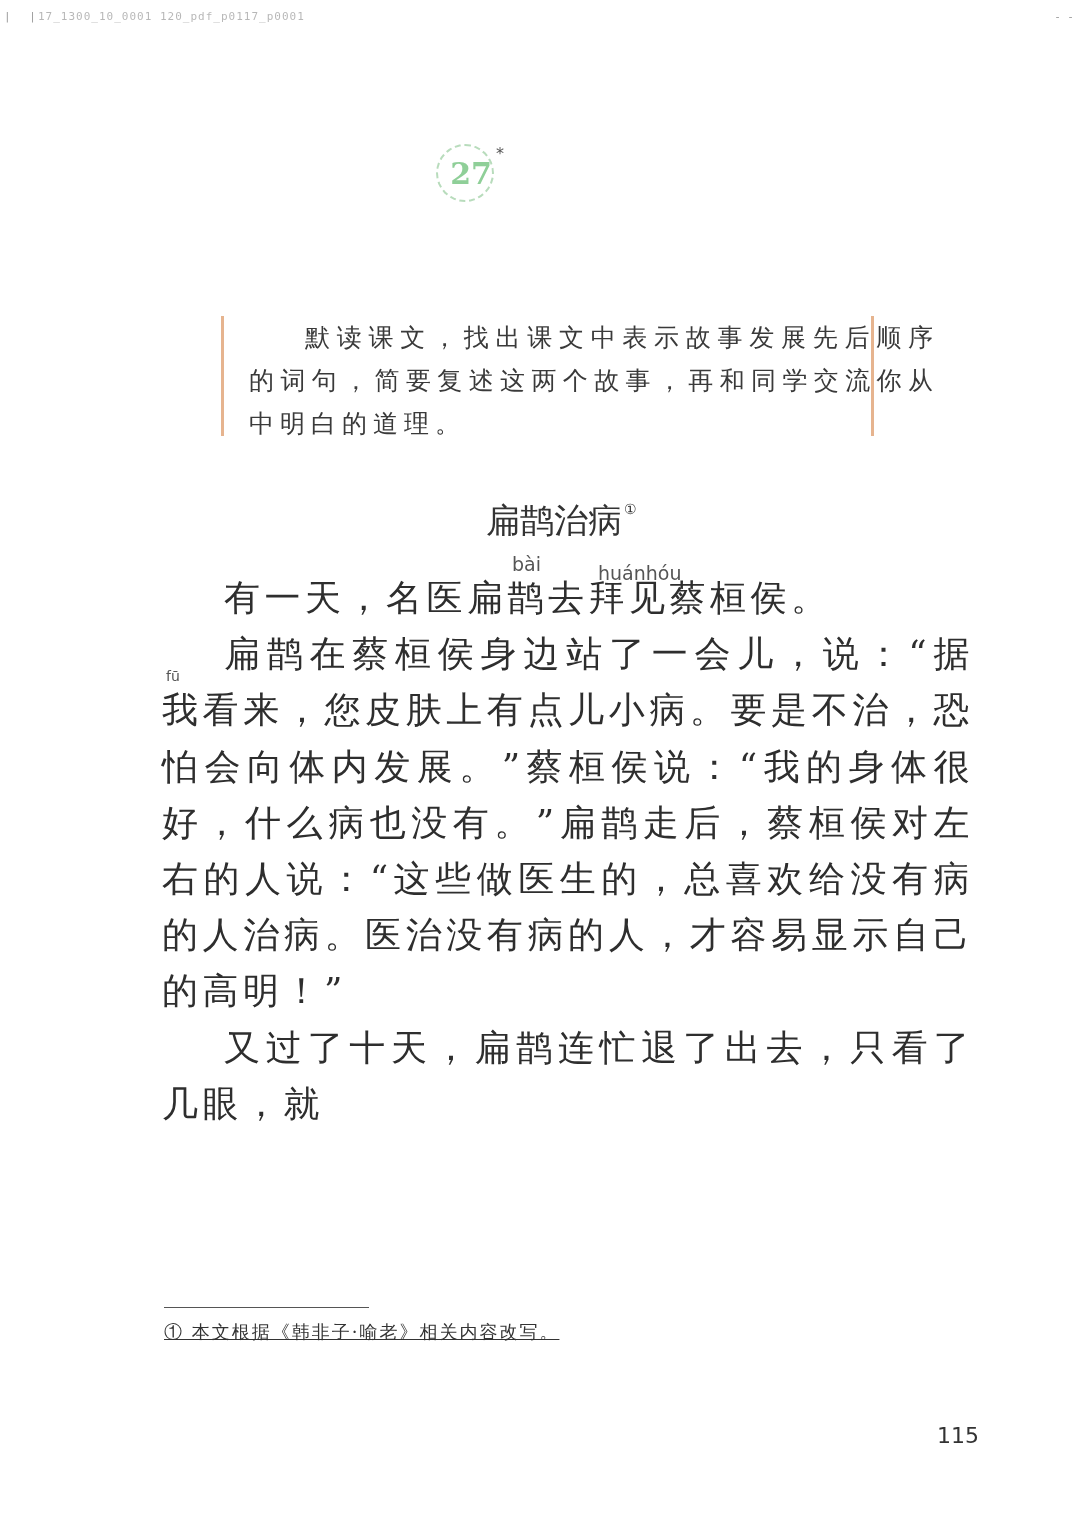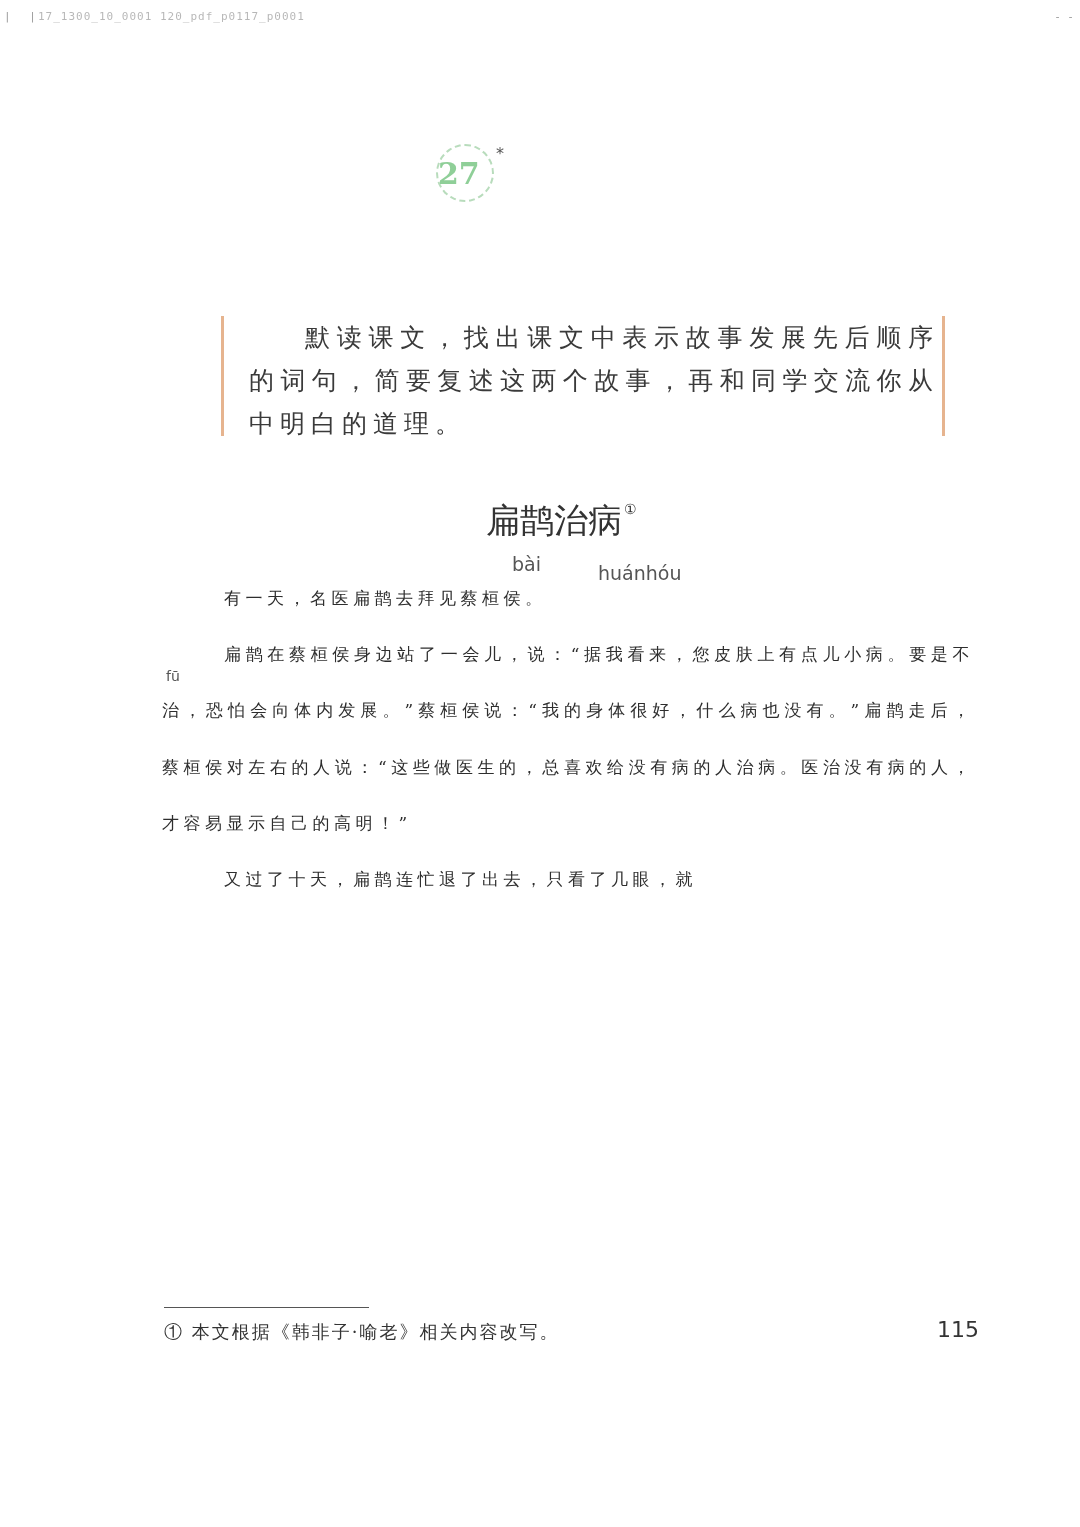--- a/index.html
+++ b/index.html
@@ -15,35 +15,35 @@
   .header-strip .marks { position: absolute; left: 4px; top: 4px; letter-spacing: 6px; }
   .header-strip .file { position: absolute; left: 38px; top: 4px; letter-spacing: 1px; opacity: .7; }
   .header-strip .rmark { position: absolute; right: 6px; top: 4px; }
 
   .lesson-title {
     position: absolute; left: 436px; top: 138px; height: 70px;
     display: flex; align-items: center;
   }
   .lesson-num {
     width: 58px; height: 58px; border: 2px dashed #b8dcbc; border-radius: 50%;
-    display: flex; align-items: center; justify-content: flex-start;
+    display: flex; align-items: center; justify-content: flex-end;
     font-family: "DejaVu Serif", serif; font-size: 30px; color: #8fcf98; font-weight: bold;
     box-sizing: border-box;
   }
   .lesson-star {
     font-size: 16px; color: #555; position: relative; top: -20px; margin-left: 2px;
     font-family: "DejaVu Sans", sans-serif;
   }
   .lesson-name {
     margin-left: 14px; font-size: 40px; color: #3a3a3a; letter-spacing: 1px;
     font-family: "DejaVu Sans", sans-serif;
   }
 
   .instruction {
-    position: absolute; left: 221px; top: 316px; width: 724px; height: 120px;
+    position: absolute; left: 221px; top: 316px; width: 653px; height: 120px;
   }
   .instruction .bar {
     position: absolute; top: 0; width: 3px; height: 120px; background: #e6b48f;
   }
   .instruction .bar.left { left: 0; }
   .instruction .bar.right { right: 0; }
   .instruction .text {
     position: absolute; left: 28px; top: 0; width: 690px;
     font-size: 25px; line-height: 43px; color: #3a3a3a; letter-spacing: 6px;
     text-indent: 56px; text-align: justify;
@@ -54,33 +54,33 @@
     font-family: Liberation Serif, serif; font-size: 34px; color: #333;
   }
   .story-title sup { font-size: 14px; position: relative; top: -6px; margin-left: 2px; }
 
   .pinyin {
     position: absolute; font-family: "DejaVu Sans", sans-serif; font-size: 19px; color: #555;
   }
 
   .body-text {
     position: absolute; left: 162px; top: 570px; width: 812px;
-    font-size: 17px; line-height: 56.2px; color: #2e2e2e; letter-spacing: 4.5px;
+    font-size: 36px; line-height: 56.2px; color: #2e2e2e; letter-spacing: 4.5px;
     text-align: justify;
   }
   .body-text p { margin: 0; text-indent: 62px; }
 
   .footnote-rule {
     position: absolute; left: 164px; top: 1307px; width: 205px; height: 1px; background: #555;
   }
   .footnote {
-    position: absolute; left: 164px; top: 1320px; font-size: 18px; color: #333; letter-spacing: 2px;
+    position: absolute; left: 164px; top: 1320px; font-size: 18px; color: #333; letter-spacing: 2px; text-decoration: underline;
   }
   .page-number {
-    position: absolute; left: 937px; top: 1317px; font-size: 22px; color: #333;
+    position: absolute; left: 937px; top: 1423px; font-size: 22px; color: #333;
     font-family: "DejaVu Sans", sans-serif;
   }
 </style>
 </head>
 <body>
 
 <div class="header-strip">
   <span class="marks">| |</span>
   <span class="file">17_1300_10_0001 120_pdf_p0117_p0001</span>
   <span class="rmark">- -</span>

